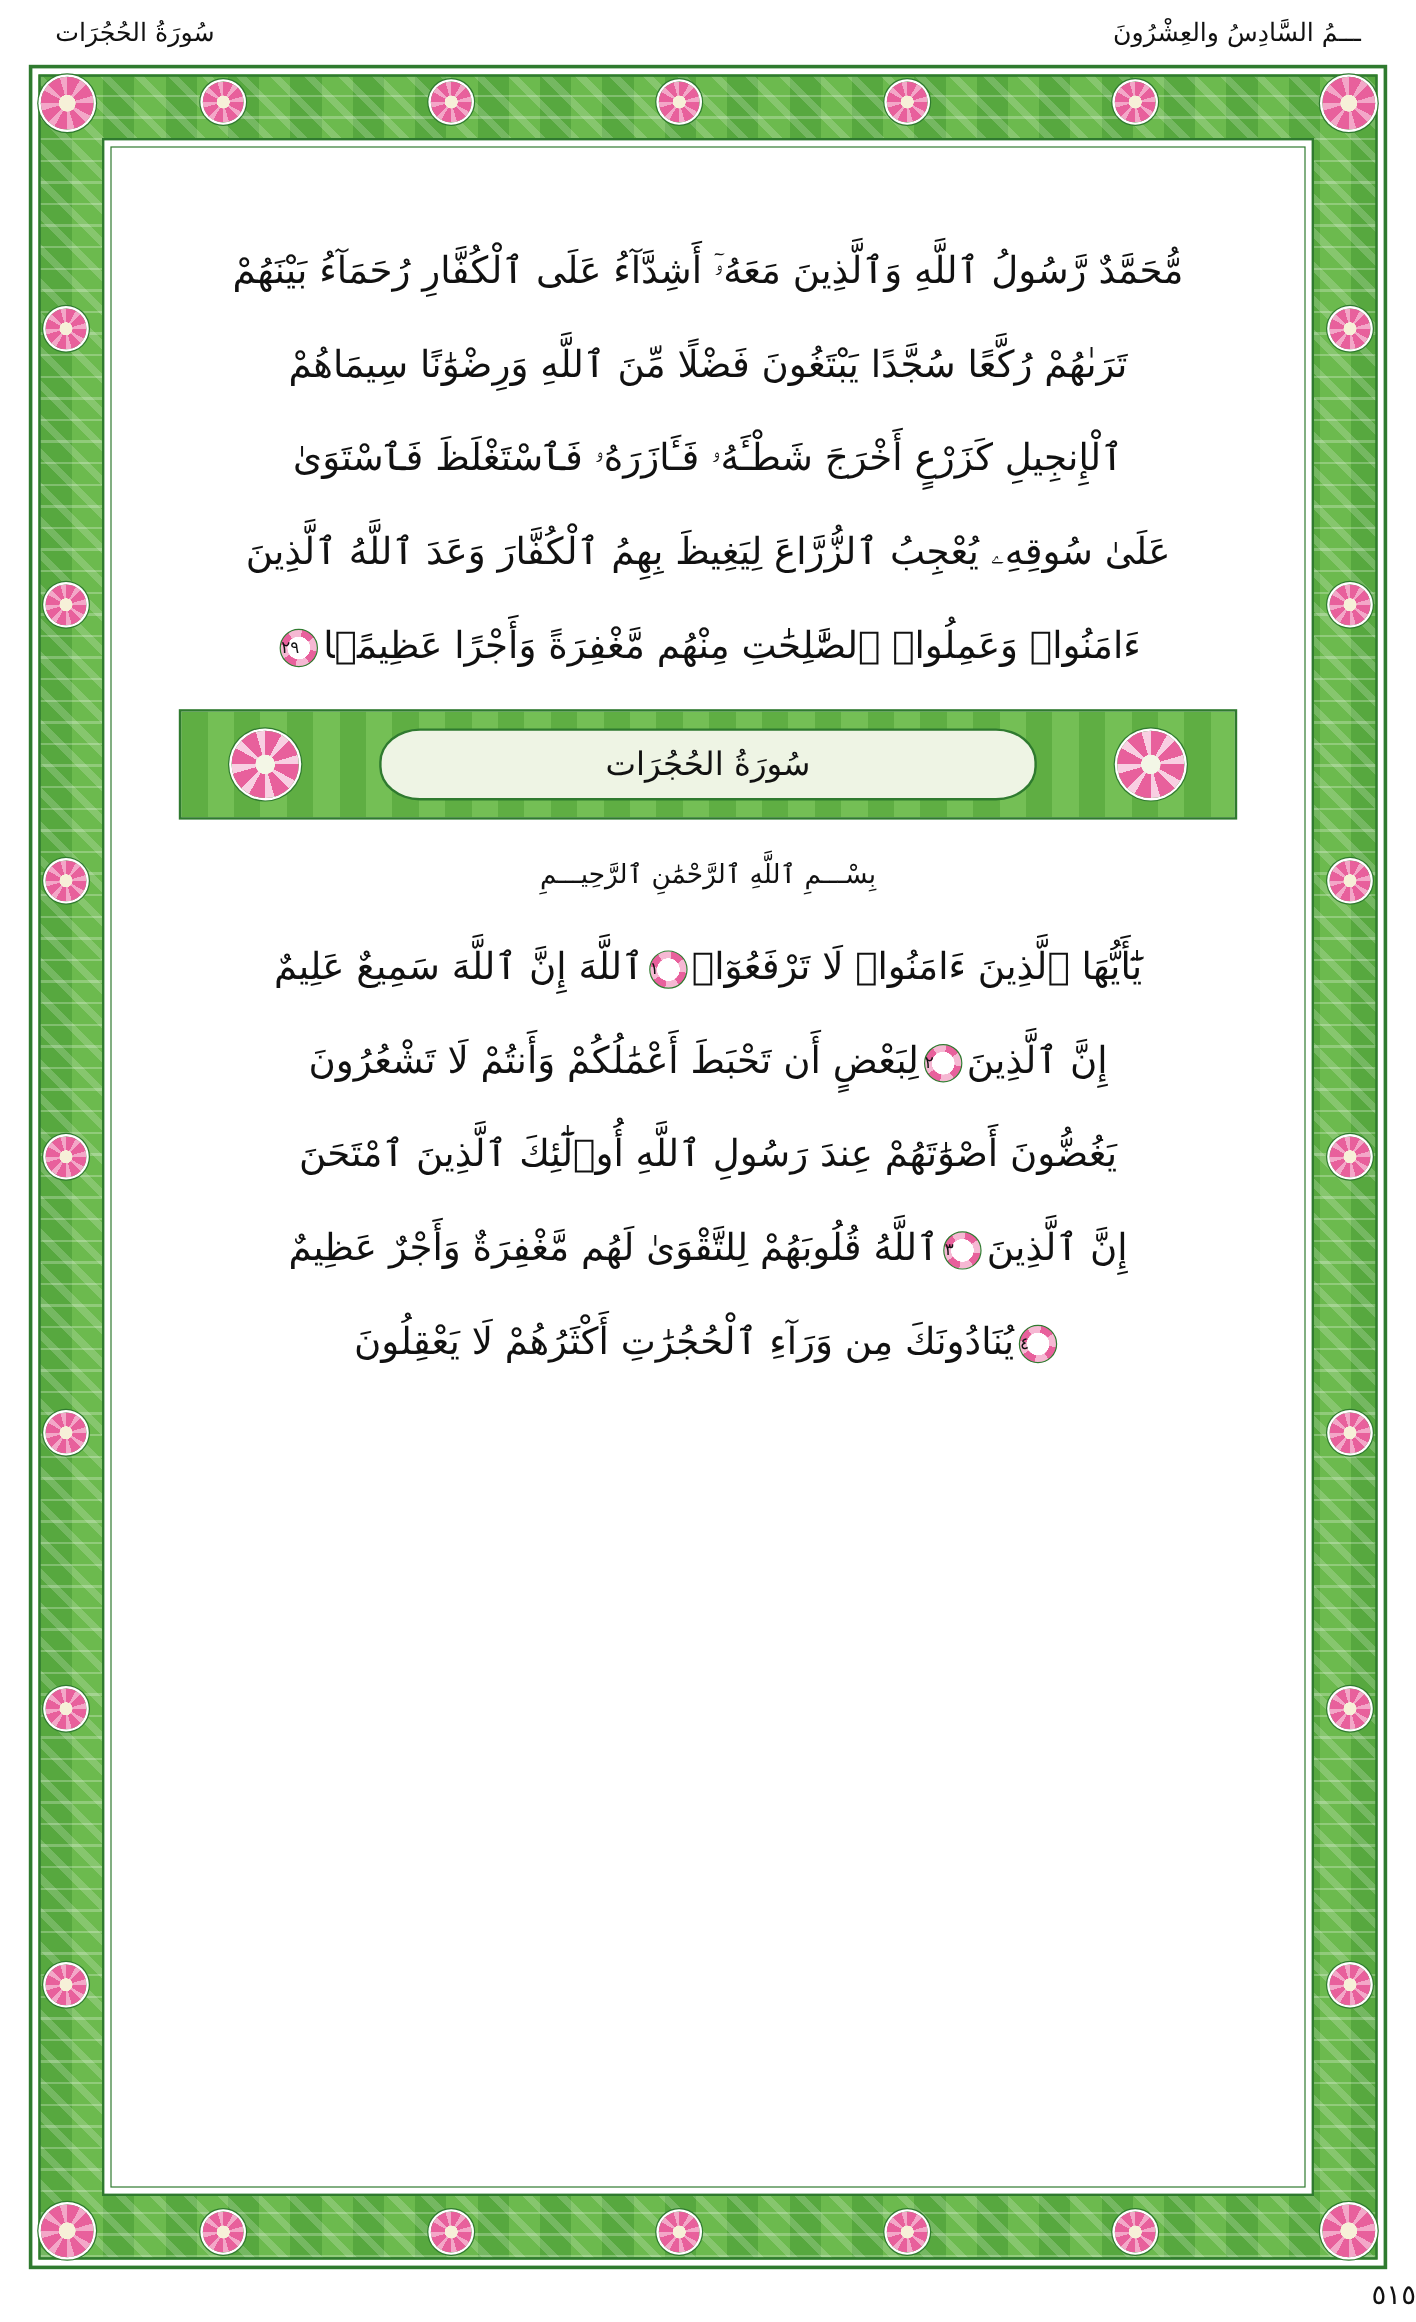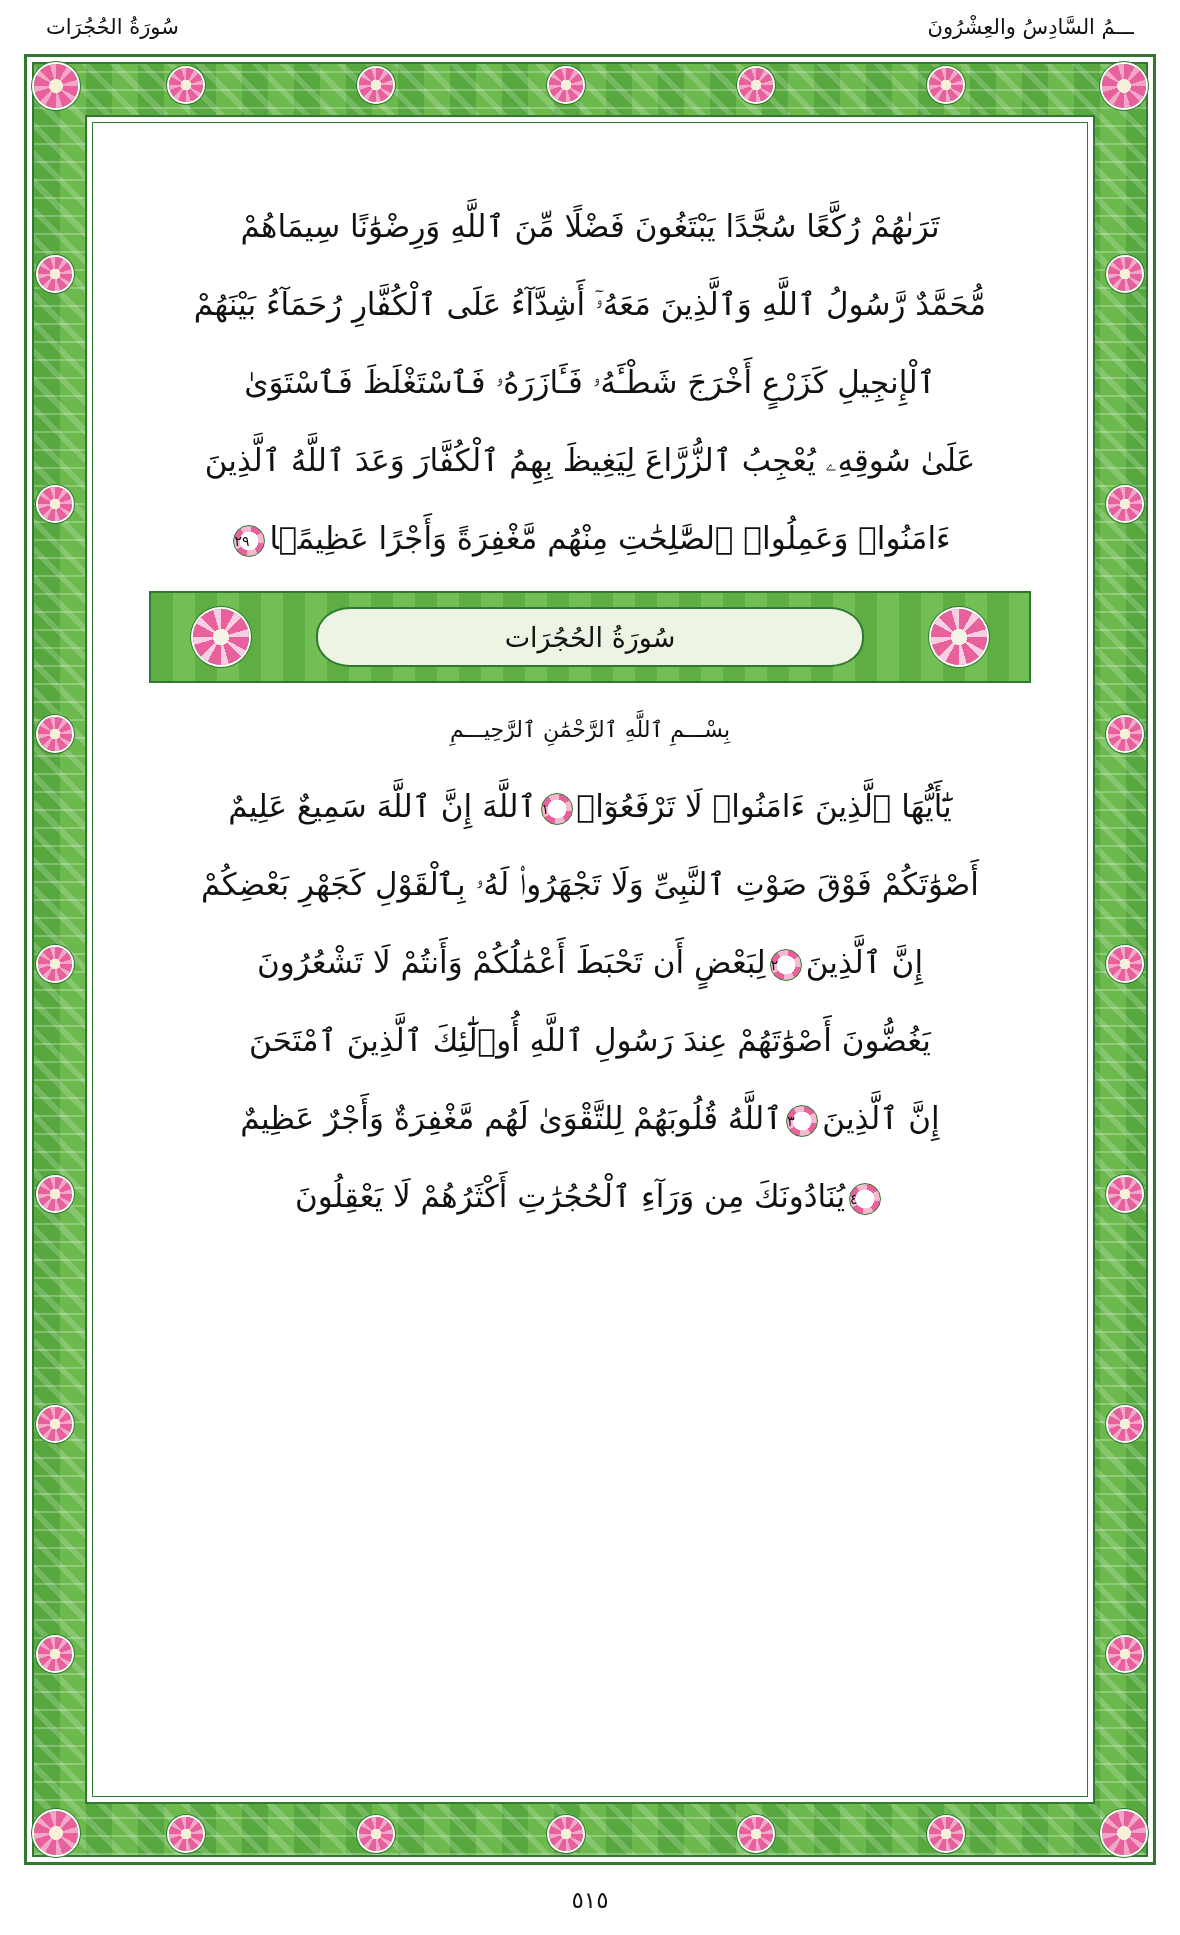--- a/index.html
+++ b/index.html
@@ -207,24 +207,24 @@
     font-family: "DejaVu Sans", "Liberation Sans", sans-serif;
     font-size: 22px;
     height: 74px;
     line-height: 74px;
     color: #111;
     letter-spacing: 1px;
   }
 
   
   .page-footer {
-    height: 70px;
+    height: 44px;
     display: flex;
     align-items: center;
-    justify-content: center;
+    justify-content: flex-start;
     font-family: "DejaVu Sans", "Liberation Sans", sans-serif;
     font-size: 23px;
     color: #111;
   }
 </style>
 </head>
 <body>
 
 <div class="page">
 
@@ -266,22 +266,22 @@
     <div class="flower sm" style="left:11px; top:660px;"></div>
     <div class="flower sm" style="left:11px; top:890px;"></div>
     <div class="flower sm" style="left:11px; top:1120px;"></div>
     <div class="flower sm" style="left:11px; top:1350px;"></div>
     <div class="flower sm" style="left:11px; top:1580px;"></div>
 
     <div class="frame-inner">
       <div class="body-area">
 
         <div class="ayah-block">
+          <div class="qline">مُّحَمَّدٌ رَّسُولُ ٱللَّهِ وَٱلَّذِينَ مَعَهُۥٓ أَشِدَّآءُ عَلَى ٱلْكُفَّارِ رُحَمَآءُ بَيْنَهُمْ</div>
           <div class="qline">تَرَىٰهُمْ رُكَّعًا سُجَّدًا يَبْتَغُونَ فَضْلًا مِّنَ ٱللَّهِ وَرِضْوَٰنًا سِيمَاهُمْ</div>
-          <div class="qline">مُّحَمَّدٌ رَّسُولُ ٱللَّهِ وَٱلَّذِينَ مَعَهُۥٓ أَشِدَّآءُ عَلَى ٱلْكُفَّارِ رُحَمَآءُ بَيْنَهُمْ</div>
           <div class="qline">ٱلْإِنجِيلِ كَزَرْعٍ أَخْرَجَ شَطْـَٔهُۥ فَـَٔازَرَهُۥ فَٱسْتَغْلَظَ فَٱسْتَوَىٰ</div>
           <div class="qline">عَلَىٰ سُوقِهِۦ يُعْجِبُ ٱلزُّرَّاعَ لِيَغِيظَ بِهِمُ ٱلْكُفَّارَ وَعَدَ ٱللَّهُ ٱلَّذِينَ</div>
           <div class="qline">
             <span>ءَامَنُوا۟ وَعَمِلُوا۟ ٱلصَّٰلِحَٰتِ مِنْهُم مَّغْفِرَةً وَأَجْرًا عَظِيمًۢا</span><span class="ayah-num">٢٩</span>
           </div>
         </div>
 
         <div class="surah-banner">
           <span class="bflower right"></span>
           <span class="bflower left"></span>
@@ -290,21 +290,20 @@
 
         <div class="basmala">بِسْـــمِ ٱللَّهِ ٱلرَّحْمَٰنِ ٱلرَّحِيـــمِ</div>
 
         <div class="ayah-block">
 
 
           <div class="qline">
             <span>يَٰٓأَيُّهَا ٱلَّذِينَ ءَامَنُوا۟ لَا تَرْفَعُوٓا۟</span><span class="ayah-num">١</span><span>ٱللَّهَ إِنَّ ٱللَّهَ سَمِيعٌ عَلِيمٌ</span>
           </div>
 
-          <div class="qline">أَصْوَٰتَكُمْ فَوْقَ صَوْتِ ٱلنَّبِىِّ وَلَا تَجْهَرُوا۟ لَهُۥ بِٱلْقَوْلِ كَجَهْرِ بَعْضِكُمْ</div>
 
           <div class="qline">
             <span>إِنَّ ٱلَّذِينَ</span><span class="ayah-num">٢</span><span>لِبَعْضٍ أَن تَحْبَطَ أَعْمَٰلُكُمْ وَأَنتُمْ لَا تَشْعُرُونَ</span>
           </div>
 
           <div class="qline">يَغُضُّونَ أَصْوَٰتَهُمْ عِندَ رَسُولِ ٱللَّهِ أُو۟لَٰٓئِكَ ٱلَّذِينَ ٱمْتَحَنَ</div>
 
           <div class="qline">
             <span>إِنَّ ٱلَّذِينَ</span><span class="ayah-num">٣</span><span>ٱللَّهُ قُلُوبَهُمْ لِلتَّقْوَىٰ لَهُم مَّغْفِرَةٌ وَأَجْرٌ عَظِيمٌ</span>
           </div>

